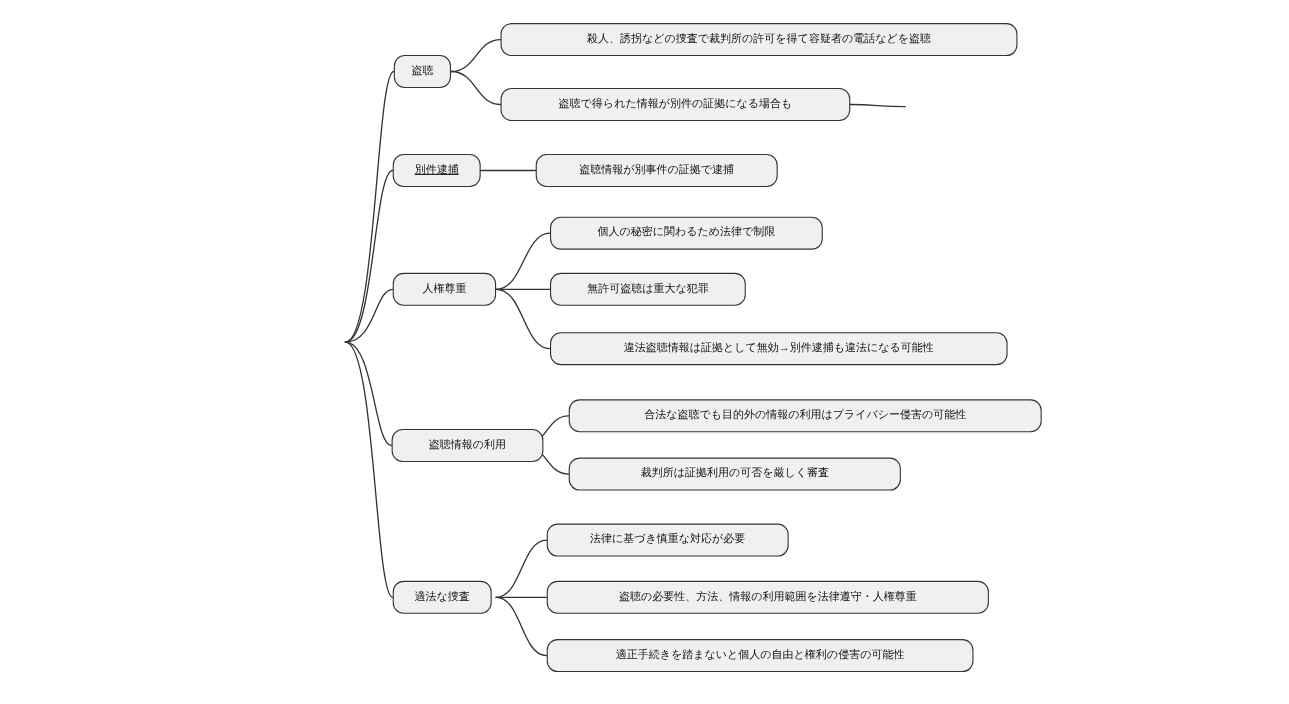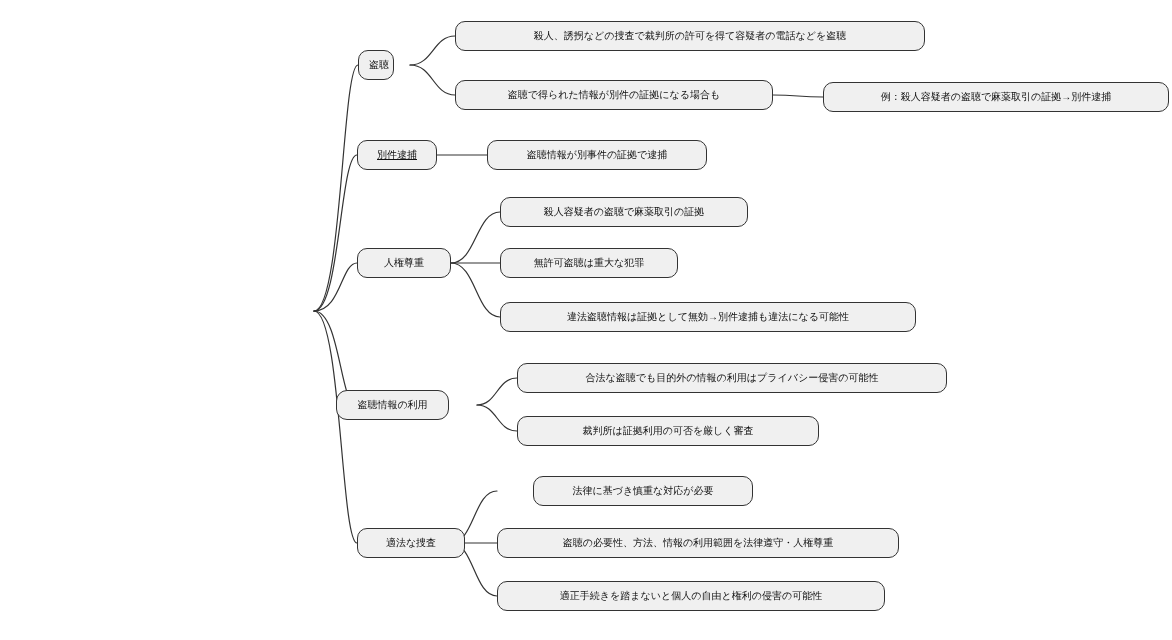--- a/index.html
+++ b/index.html
@@ -70,35 +70,34 @@
 
     <path d="M477,405 C497,405 497,378 517,378"></path>
     <path d="M477,405 C497,405 497,431 517,431"></path>
 
     <path d="M451,543 C474,543 474,491 497,491"></path>
     <path d="M451,543 L497,543"></path>
     <path d="M451,543 C474,543 474,596 497,596"></path>
   </svg>
 
 
-  <div class="node" style="left:358px; top:50px; width:36px;">盗聴</div>
+  <div class="node" style="left:358px; top:50px; width:52px;">盗聴</div>
   <div class="node" style="left:455px; top:21px; width:470px;">殺人、誘拐などの捜査で裁判所の許可を得て容疑者の電話などを盗聴</div>
   <div class="node" style="left:455px; top:80px; width:318px;">盗聴で得られた情報が別件の証拠になる場合も</div>
-  <div class="node" style="left:823px; top:82px; width:346px;">例：殺人容疑者の盗聴で麻薬取引の証拠→別件逮捕</div>
 
   <div class="node" style="left:357px; top:140px; width:80px;text-decoration:underline;">別件逮捕</div>
   <div class="node" style="left:487px; top:140px; width:220px;">盗聴情報が別事件の証拠で逮捕</div>
 
   <div class="node" style="left:357px; top:248px; width:94px;">人権尊重</div>
-  <div class="node" style="left:500px; top:197px; width:248px;">殺人容疑者の盗聴で麻薬取引の証拠</div>
+  <div class="node" style="left:500px; top:197px; width:248px;">個人の秘密に関わるため法律で制限</div>
   <div class="node" style="left:500px; top:248px; width:178px;">無許可盗聴は重大な犯罪</div>
   <div class="node" style="left:500px; top:302px; width:416px;">違法盗聴情報は証拠として無効→別件逮捕も違法になる可能性</div>
 
-  <div class="node" style="left:336px; top:390px; width:113px;border-radius:11px;">盗聴情報の利用</div>
+  <div class="node" style="left:356px; top:390px; width:138px;">盗聴情報の利用</div>
   <div class="node" style="left:517px; top:363px; width:430px;">合法な盗聴でも目的外の情報の利用はプライバシー侵害の可能性</div>
   <div class="node" style="left:517px; top:416px; width:302px;">裁判所は証拠利用の可否を厳しく審査</div>
 
-  <div class="node" style="left:357px; top:528px; width:108px;">適法な捜査</div>
-  <div class="node" style="left:497px; top:476px; width:220px;margin-left:36px;">法律に基づき慎重な対応が必要</div>
+  <div class="node" style="left:357px; top:528px; width:90px;">適法な捜査</div>
+  <div class="node" style="left:497px; top:476px; width:220px;">法律に基づき慎重な対応が必要</div>
   <div class="node" style="left:497px; top:528px; width:402px;">盗聴の必要性、方法、情報の利用範囲を法律遵守・人権尊重</div>
   <div class="node" style="left:497px; top:581px; width:388px;">適正手続きを踏まないと個人の自由と権利の侵害の可能性</div>
 
 </div>
 
 </body></html>

